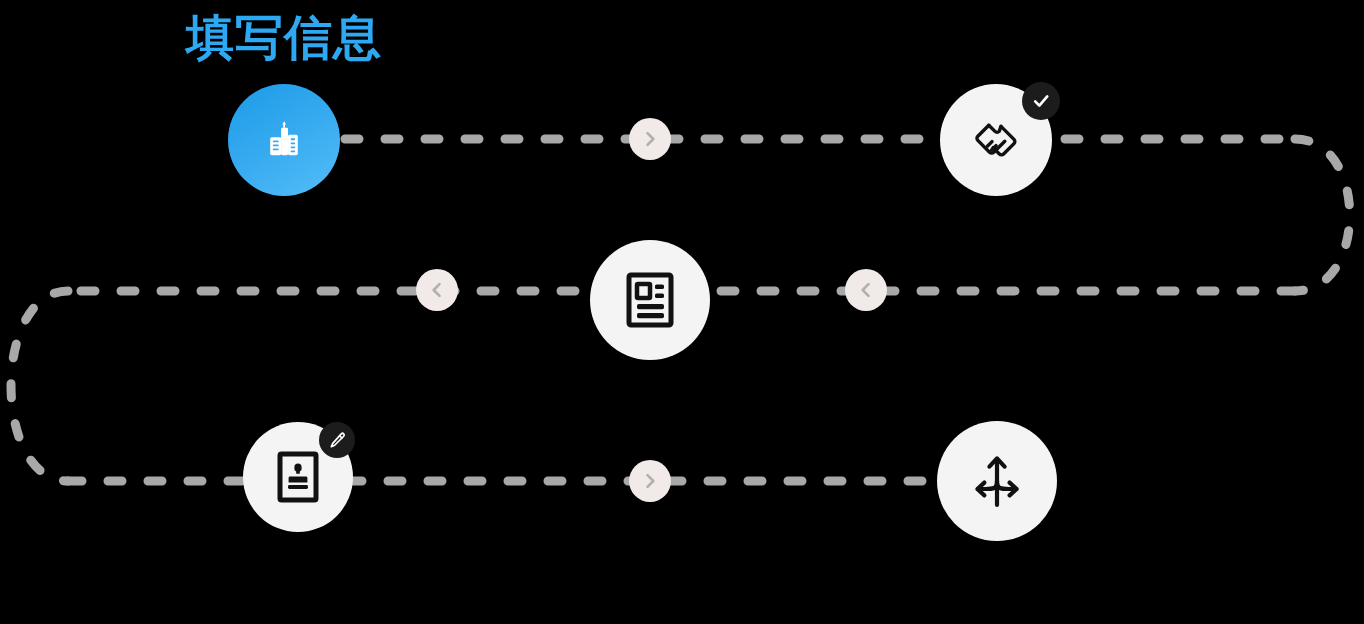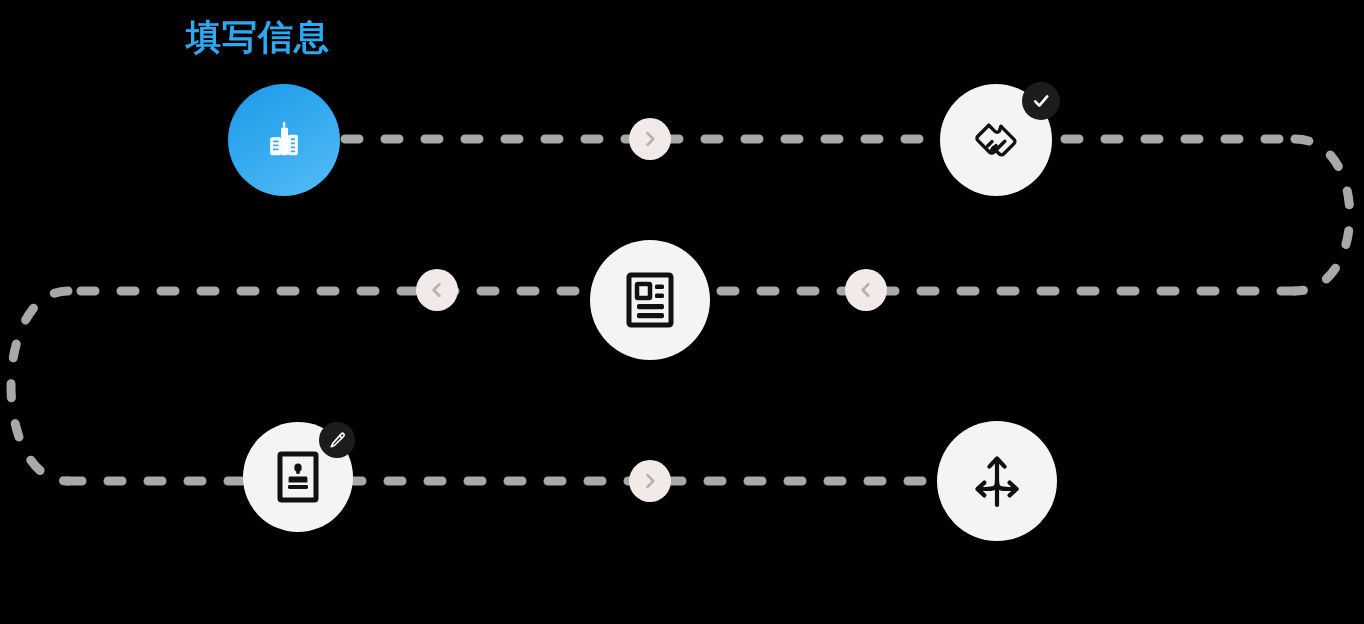--- a/index.html
+++ b/index.html
@@ -19,21 +19,21 @@
     width: 1364px;
     height: 624px;
     background: #000000;
   }
 
   
   .page-title {
     position: absolute;
     left: 186px;
     top: 10px;
-    font-size: 35px;
+    font-size: 48px;
     line-height: 54px;
     font-weight: 700;
     color: #2da9f3;
     letter-spacing: 1px;
     white-space: nowrap;
     font-family: "DejaVu Sans", "Liberation Sans", sans-serif;
   }
 
   
   #path-layer {

